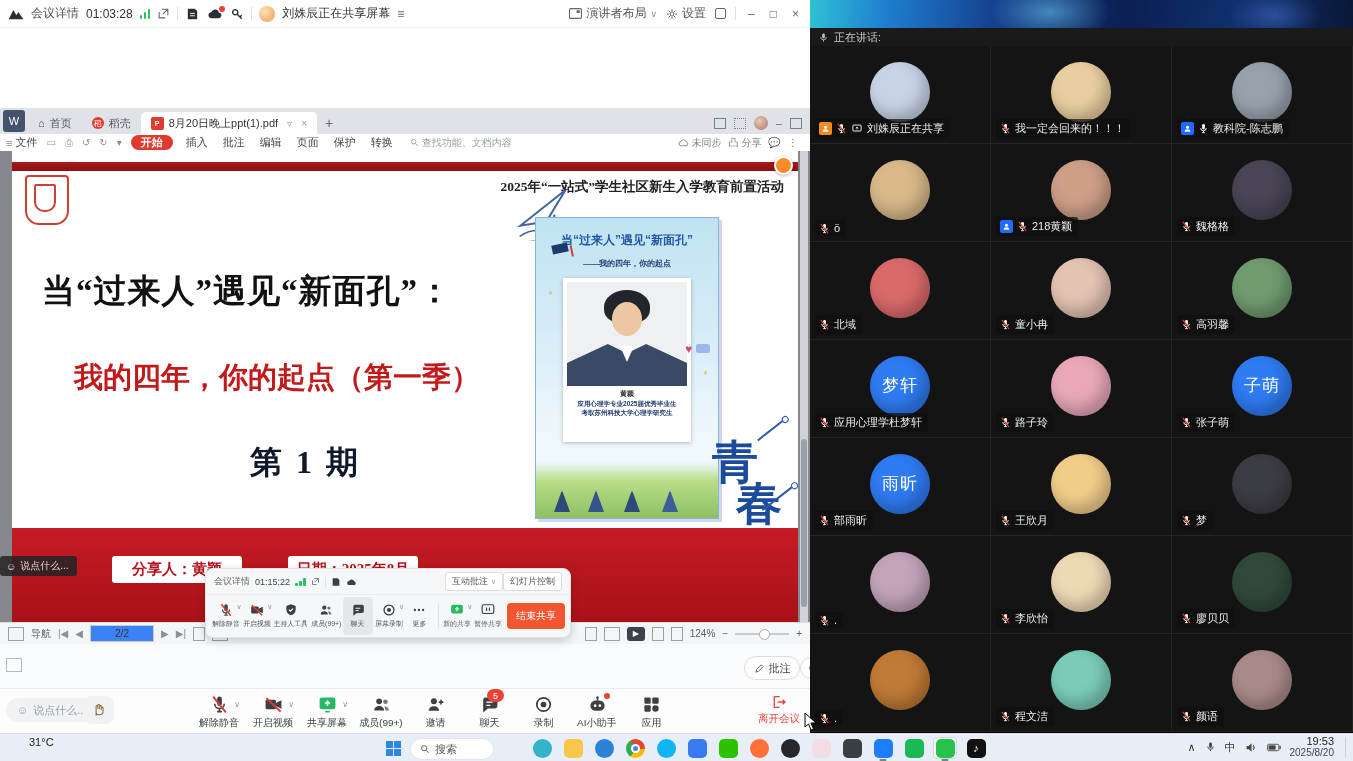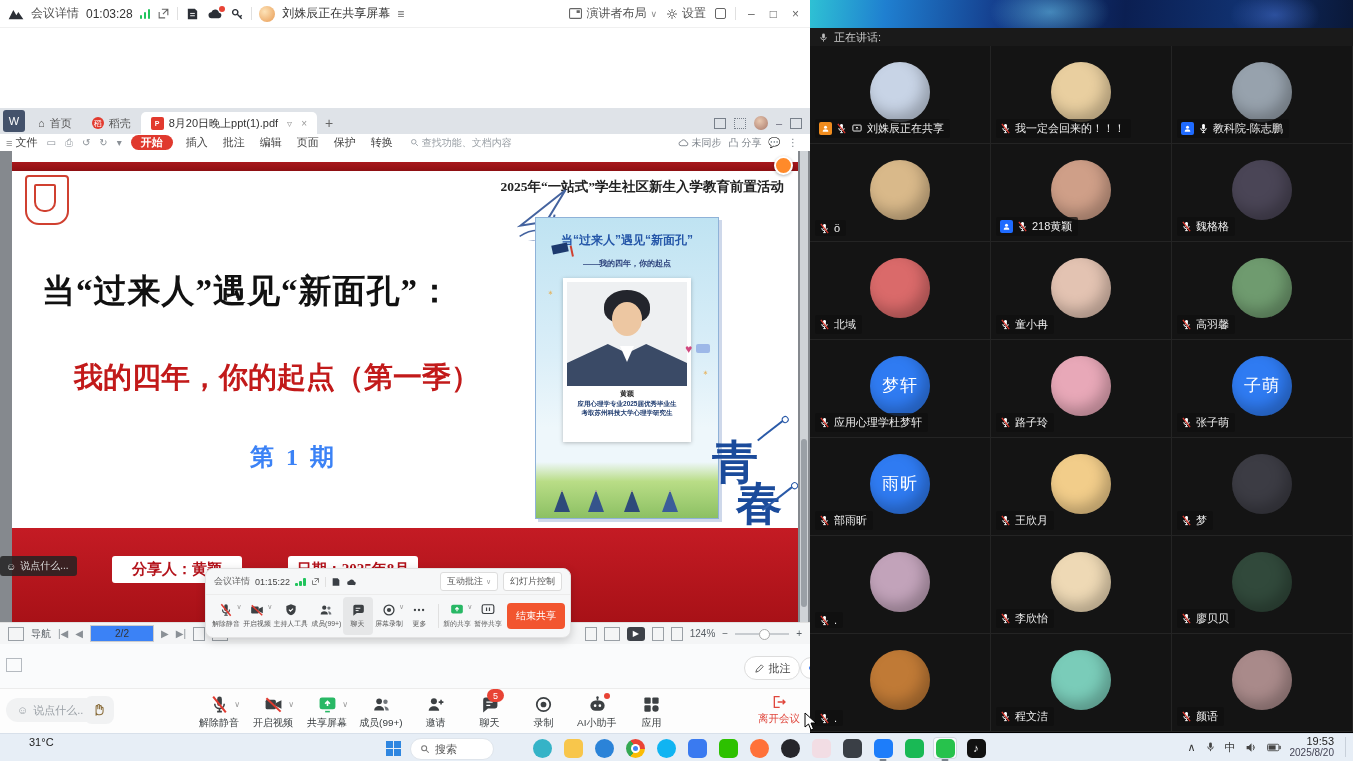--- a/index.html
+++ b/index.html
@@ -58,21 +58,21 @@
   .slide-topbar{left:0;top:11px;width:786px;height:9px;background:linear-gradient(180deg,#a8181c,#8e1013);}
   .logo-row{left:13px;top:24px;display:flex;gap:8px;align-items:flex-start;}
   .emblem{width:40px;height:46px;background:#fff;border:2px solid #d04030;border-radius:4px 4px 14px 14px;position:relative;}
   .emblem:before{content:"";position:absolute;left:7px;top:7px;width:18px;height:24px;border:2px solid #d04030;border-radius:2px 2px 10px 10px;}
   .school-cn{font-size:19px;color:#d0402e;font-weight:bold;font-family:"Liberation Serif","DejaVu Serif",serif;letter-spacing:1px;}
   .school-cn b{font-size:17px;}
   .school-en{font-size:8.5px;color:#d0402e;letter-spacing:.5px;line-height:12px;margin-top:3px;}
   .event-text{right:14px;top:27px;font-size:13.5px;font-weight:bold;color:#222;font-family:"Liberation Serif","DejaVu Serif",serif;}
   .slide-title{left:30px;top:118px;font-size:33px;font-weight:bold;color:#111;font-family:"Liberation Serif","DejaVu Serif",serif;letter-spacing:1px;}
   .slide-subtitle{left:62px;top:207px;font-size:29px;font-weight:bold;color:#c21a1a;font-family:"Liberation Serif","DejaVu Serif",serif;}
-  .slide-episode{left:238px;top:290px;font-size:24px;font-weight:bold;color:#3b82f6;font-family:"Liberation Serif","DejaVu Serif",serif;letter-spacing:3px;}
+  .slide-episode{left:238px;top:290px;font-size:32px;font-weight:bold;color:#0f172a;font-family:"Liberation Serif","DejaVu Serif",serif;letter-spacing:3px;}
   .red-band{left:0;top:377px;width:786px;height:94px;background:linear-gradient(180deg,#c41b24,#a81117);}
   .white-box{position:absolute;background:#fff;border-radius:3px;display:flex;align-items:center;justify-content:center;
              font-size:15px;font-weight:bold;color:#b3121a;font-family:"Liberation Serif","DejaVu Serif",serif;}
 
   
   .poster{left:523px;top:66px;width:182px;height:300px;background:linear-gradient(180deg,#bfe3f2 0%,#daeef8 45%,#eef7fb 70%);
           border:1px solid #8fb2d8;box-shadow:3px 3px 0 rgba(60,100,170,.25);}
   .poster-title{left:0;top:14px;width:100%;text-align:center;font-size:12px;font-weight:bold;color:#2456a8;}
   .poster-sub{left:0;top:40px;width:100%;text-align:center;font-size:8px;font-weight:bold;color:#2a3f7a;}
   .photo-card{left:27px;top:60px;width:128px;height:164px;background:#fff;box-shadow:0 1px 4px rgba(0,0,0,.25);padding:4px;box-sizing:border-box;}
@@ -449,21 +449,21 @@
       <span class="ic" style="width:10px;height:10px">
         <svg viewBox="0 0 24 24">
             <path d="M4 3h12l4 4v14H4z" fill="#3a3f45"></path>
           </svg>
         </span>
       <span class="ic" style="width:11px;height:8px">
         <svg viewBox="0 0 24 18">
             <path d="M7 16a4.5 4.5 0 0 1-.5-9A6 6 0 0 1 18 8a4 4 0 0 1-1 8Z" fill="#3a3f45"></path>
           </svg>
         </span>
-      <span style="margin-left:auto;display:flex;gap:5px;align-items:center">
+      <span style="margin-left:auto;display:flex;align-items:center">
         <span class="msb-pill">
           <span>互动批注</span>
             <span style="font-size:7px;color:#999">∨</span>
           </span>
         <span class="msb-pill">
           <span>幻灯片控制</span>
           </span>
       </span>
     </div>
     <div class="msb-r2" id="msb-items">

